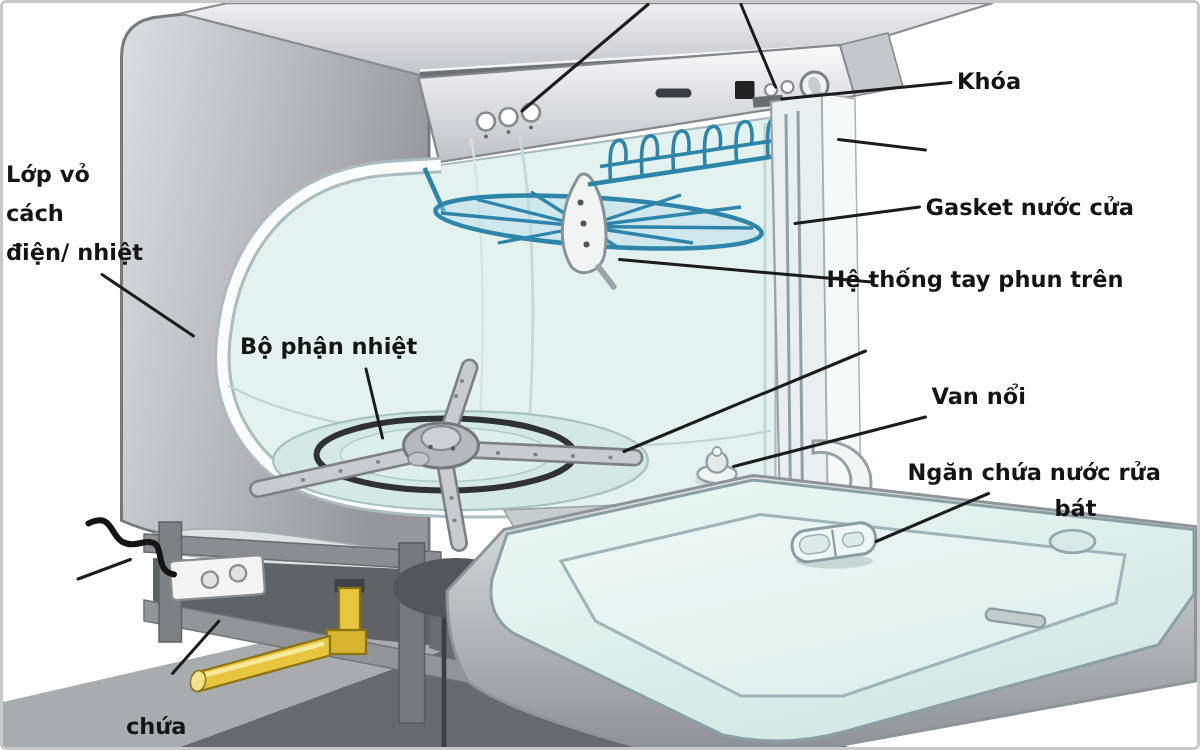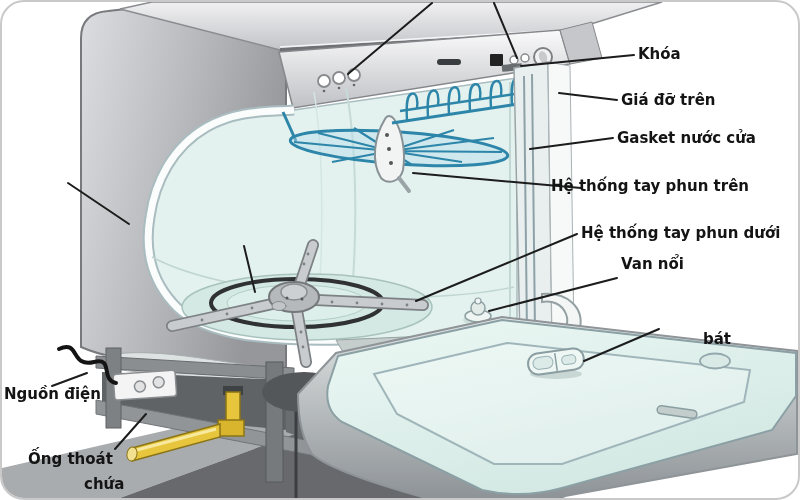--- a/index.html
+++ b/index.html
@@ -1,18 +1,18 @@
 <!DOCTYPE html>
 <html><head>
 <meta charset="utf-8">
 <style>
   html,body{margin:0;padding:0;background:#ffffff;}
   .stage{
     position:relative;width:796px;height:496px;margin:0 auto;
-    background:#ffffff;border:2px solid #c9c9c9;border-radius:24px;
+    background:#ffffff;border:2px solid #c9c9c9;border-radius:4px;
     overflow:hidden;font-family:"DejaVu Sans","Liberation Sans",sans-serif;
   }
   .stage svg{position:absolute;left:0;top:0;}
   .lbl{
     position:absolute;font-size:15px;font-weight:700;color:#141414;
     white-space:nowrap;line-height:20px;letter-spacing:0px;
   }
   .lbl-multi span{display:block;line-height:26px;}
 </style>
 </head>
@@ -217,23 +217,26 @@
     <path d="M66,181 L127,222"></path>
     <path d="M242,244 L253,290"></path>
     <path d="M50,384 L85,371"></path>
     <path d="M113,447 L144,412"></path>
     <path d="M430,1 L346,72"></path>
     <path d="M492,1 L515,56"></path>
   </g>
 </svg>
 
 <div class="lbl" style="left:636px;top:42px">Khóa</div>
-<div class="lbl" style="left:619px;top:88px">Giá đỡ trên</div>
 <div class="lbl" style="left:615px;top:126px">Gasket nước cửa</div>
 <div class="lbl" style="left:549px;top:174px">Hệ thống tay phun trên</div>
-<div class="lbl" style="left:579px;top:221px">Hệ thống tay phun dưới</div>
 <div class="lbl" style="left:619px;top:252px">Van nổi</div>
+<div class="lbl" style="left:603px;top:303px">Ngăn chứa nước rửa</div>
 <div class="lbl" style="left:701px;top:327px">bát</div>
-<div class="lbl" style="left:2px;top:382px">Nguồn điện</div>
-<div class="lbl" style="left:26px;top:447px">Ống thoát</div>
+<div class="lbl" style="left:158px;top:219px">Bộ phận nhiệt</div>
+<div class="lbl lbl-multi" style="left:2px;top:101px">
+  <span>Lớp vỏ</span>
+  <span>cách</span>
+  <span>điện/ nhiệt</span>
+</div>
 <div class="lbl" style="left:82px;top:472px">chứa</div>
 
 </div>
 
 </body></html>

